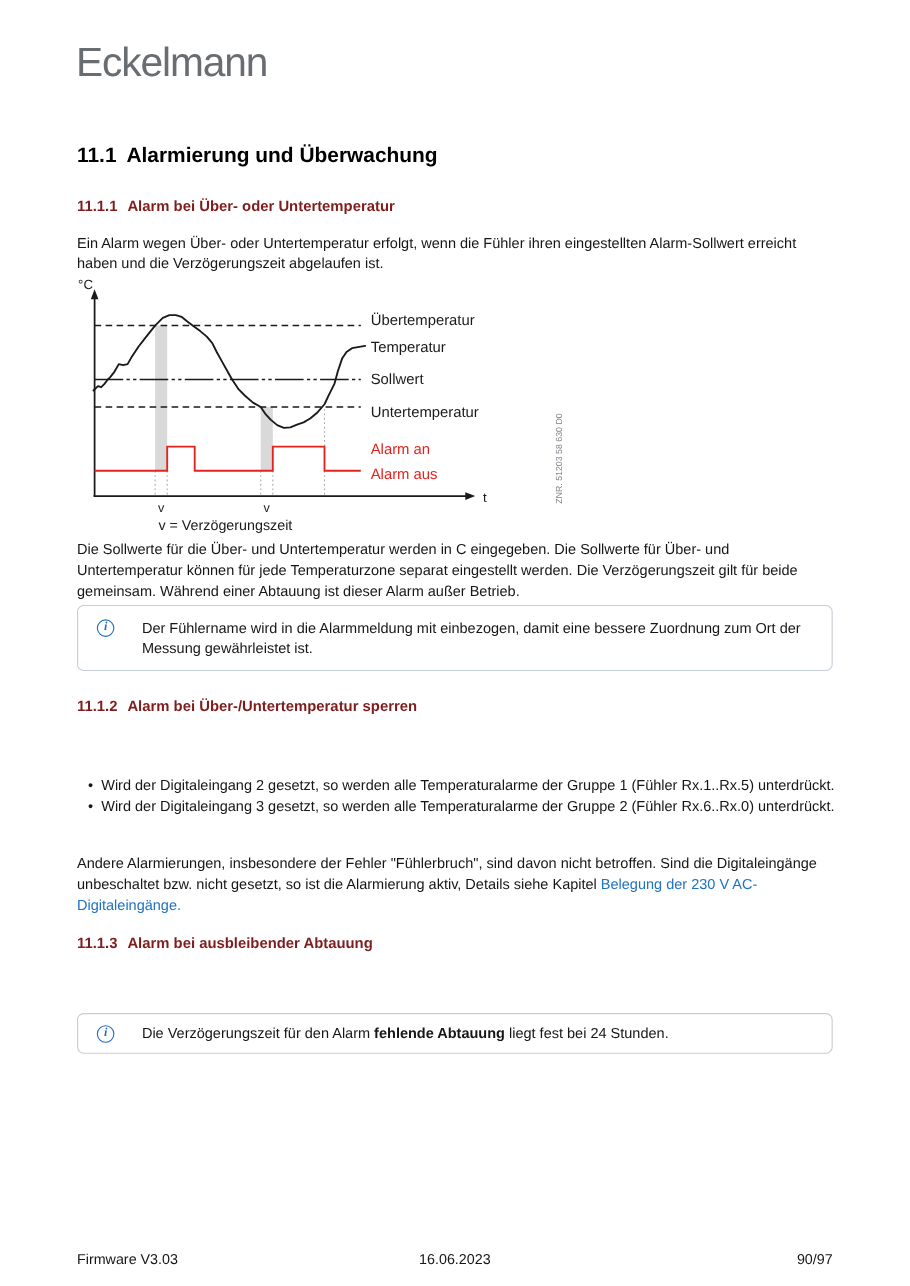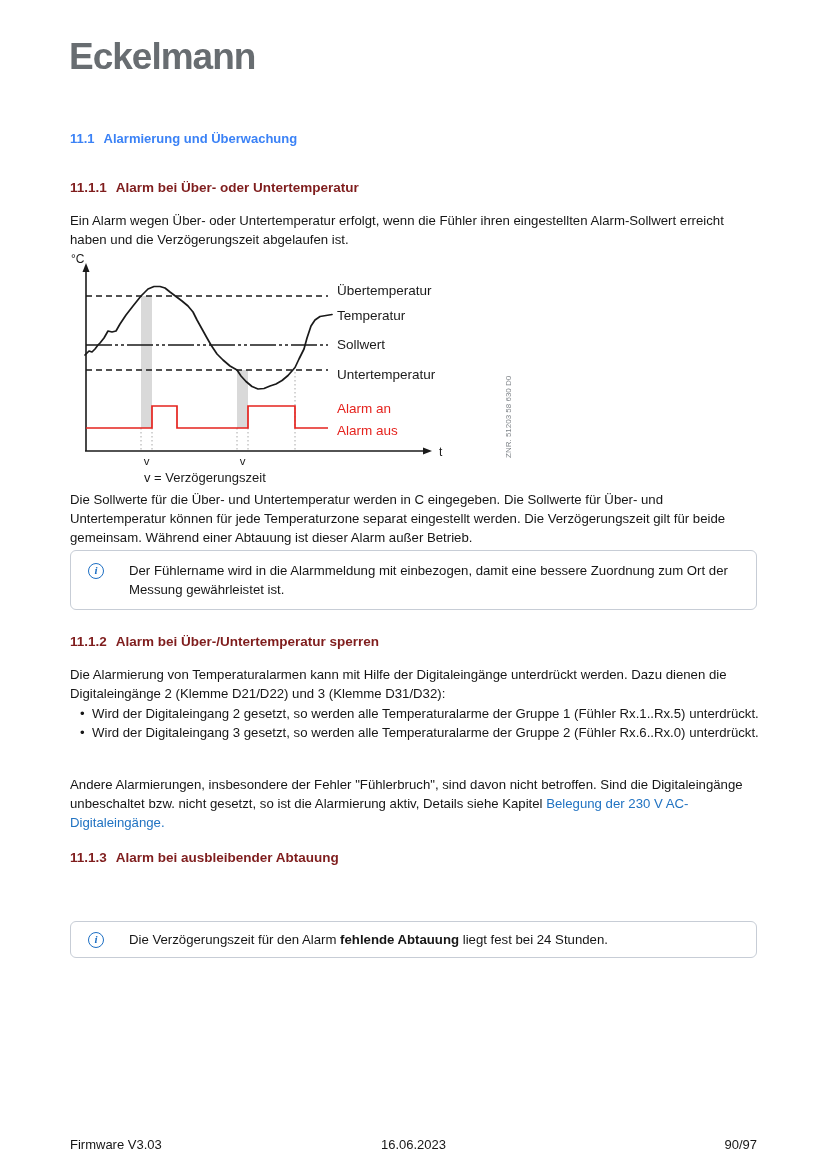--- a/index.html
+++ b/index.html
@@ -5,23 +5,23 @@
   * { margin:0; padding:0; box-sizing:border-box; }
   html,body { background:#ffffff; }
   body { font-family:"Liberation Sans", sans-serif; color:#141414; }
   .page {
     position:relative; width:827px; height:1169px; background:#fff;
     overflow:hidden; margin:0 auto;
   }
   .blk { position:absolute; left:70px; width:690px; }
   .logo {
     position:absolute; left:69px; top:36px;
-    font-size:37px; font-weight:700; letter-spacing:-1px; color:#686d71;
+    font-size:37px; font-weight:400; letter-spacing:-1px; color:#686d71;
   }
-  .h1 { font-size:13px; font-weight:700; color:#3b82f6; }
+  .h1 { font-size:19px; font-weight:700; color:#000000; }
   .h2 { font-size:13.5px; font-weight:700; color:#7f1d1d; }
   .hnum { margin-right:9px; }
   p.body, .ul, .note-text { font-size:13.2px; line-height:19px; color:#161616; }
   .link { color:#2173c2; cursor:pointer; text-decoration:none; }
   .note {
     border:1px solid #c7cdd6; border-radius:6px; background:#fff;
     display:flex; align-items:flex-start; padding:10px 14px 10px 17px;
   }
   .info-icon {
     flex:0 0 auto; width:16px; height:16px; border:1.6px solid #1d6fc4; border-radius:50%;
@@ -112,21 +112,20 @@
 
   <div class="blk note" style="top:550px; width:687px; min-height:57px;">
     <span class="info-icon">i</span>
     <span class="note-text">Der Fühlername wird in die Alarmmeldung mit einbezogen, damit eine bessere Zuordnung zum Ort der Messung gewährleistet ist.</span>
   </div>
 
   <div class="blk h2" style="top:634px;">
     <span class="hnum">11.1.2</span><span>Alarm bei Über-/Untertemperatur sperren</span>
   </div>
 
-  <p class="blk body" style="top:665px;">Die Alarmierung von Temperaturalarmen kann mit Hilfe der Digitaleingänge unterdrückt werden. Dazu dienen die Digitaleingänge 2 (Klemme D21/D22) und 3 (Klemme D31/D32):</p>
 
   <div class="blk ul" style="top:704px;">
     <div class="li">
       <span class="bullet">•</span>
       <span class="li-text">Wird der Digitaleingang 2 gesetzt, so werden alle Temperaturalarme der Gruppe 1 (Fühler Rx.1..Rx.5) unterdrückt.</span>
     </div>
     <div class="li">
       <span class="bullet">•</span>
       <span class="li-text">Wird der Digitaleingang 3 gesetzt, so werden alle Temperaturalarme der Gruppe 2 (Fühler Rx.6..Rx.0) unterdrückt.</span>
     </div>

